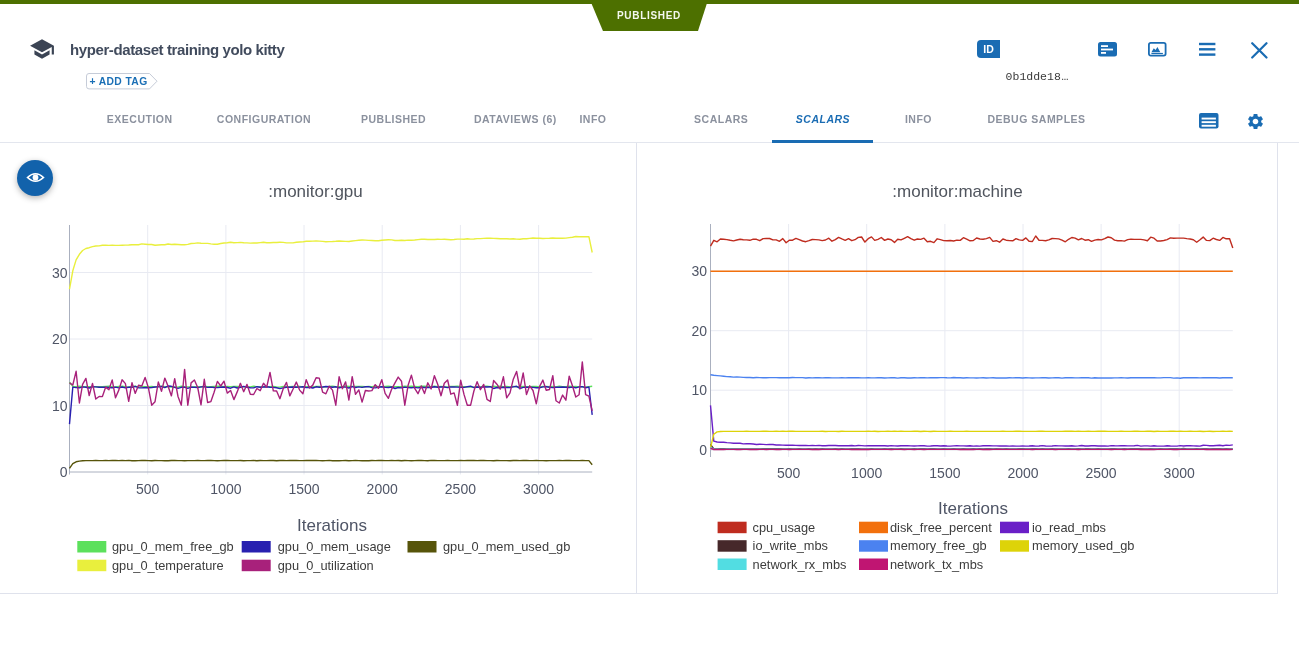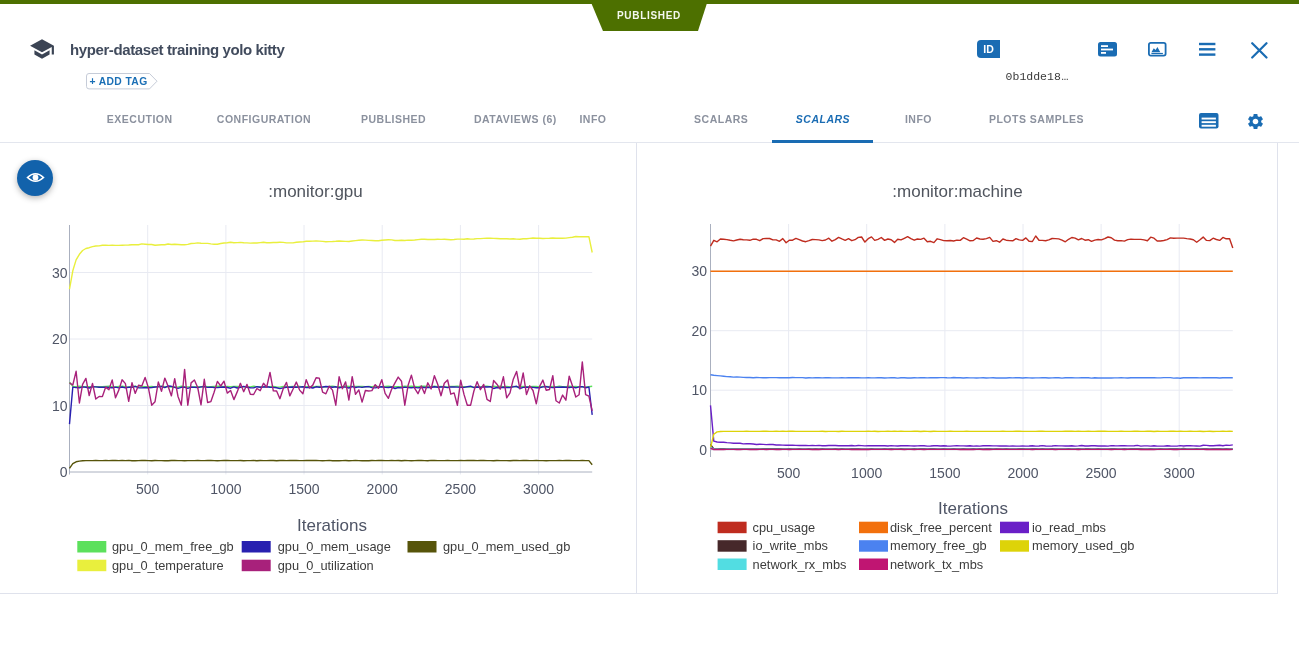--- a/index.html
+++ b/index.html
@@ -62,21 +62,21 @@
   <path d="M1.2,1.2 L15.5,15.5 M15.5,1.2 L1.2,15.5" stroke="#1a6cb3" stroke-width="2.2" stroke-linecap="round"></path>
 </svg>
 <div class="tab" style="left:139.7px">EXECUTION</div>
 <div class="tab" style="left:264px">CONFIGURATION</div>
 <div class="tab" style="left:393.6px">PUBLISHED</div>
 <div class="tab" style="left:515.4px">DATAVIEWS (6)</div>
 <div class="tab" style="left:593px">INFO</div>
 <div class="tab" style="left:721.2px">SCALARS</div>
 <div class="tab active" style="left:823px">SCALARS</div>
 <div class="tab" style="left:918.5px">INFO</div>
-<div class="tab" style="left:1036.5px">PLOTS SAMPLES</div>
+<div class="tab" style="left:1036.5px">DEBUG SAMPLES</div>
 <div id="underline"></div>
 <div id="tabline"></div>
 <svg style="left:1199px;top:112.5px" width="20" height="16">
   <rect x="0" y="0" width="19.5" height="15.5" rx="2" fill="#1a6cb3"></rect>
   <rect x="2.6" y="4.6" width="14.3" height="1.9" fill="#fff"></rect>
   <rect x="2.6" y="8.2" width="14.3" height="1.9" fill="#fff"></rect>
   <rect x="2.6" y="11.8" width="14.3" height="1.9" fill="#fff"></rect>
 </svg>
 <svg style="left:1245.5px;top:111.5px" width="19" height="19" viewBox="0 0 24 24">
       <path fill="#1a6cb3" d="M19.14 12.94c.04-.3.06-.61.06-.94 0-.32-.02-.64-.07-.94l2.03-1.58c.18-.14.23-.41.12-.61l-1.92-3.32c-.12-.22-.37-.29-.59-.22l-2.39.96c-.5-.38-1.03-.7-1.62-.94l-.36-2.54c-.04-.24-.24-.41-.48-.41h-3.84c-.24 0-.43.17-.47.41l-.36 2.54c-.59.24-1.13.57-1.62.94l-2.39-.96c-.22-.08-.47 0-.59.22L2.74 8.87c-.12.21-.08.47.12.61l2.03 1.58c-.05.3-.09.63-.09.94s.02.64.07.94l-2.03 1.58c-.18.14-.23.41-.12.61l1.92 3.32c.12.22.37.29.59.22l2.39-.96c.5.38 1.03.7 1.62.94l.36 2.54c.05.24.24.41.48.41h3.84c.24 0 .44-.17.47-.41l.36-2.54c.59-.24 1.13-.56 1.62-.94l2.39.96c.22.08.47 0 .59-.22l1.92-3.32c.12-.22.07-.47-.12-.61l-2.01-1.58zM12 15.6c-1.98 0-3.6-1.62-3.6-3.6s1.62-3.6 3.6-3.6 3.6 1.62 3.6 3.6-1.62 3.6-3.6 3.6z"></path>

